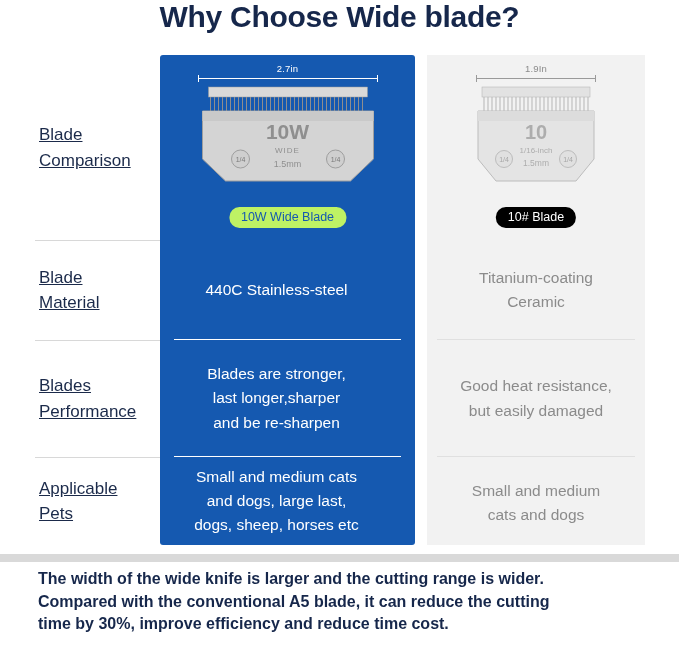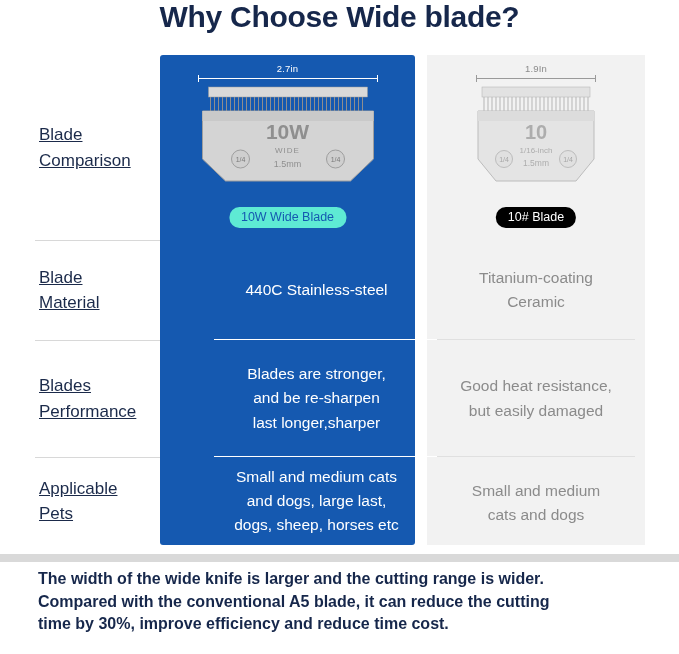--- a/index.html
+++ b/index.html
@@ -87,21 +87,20 @@
     display: flex;
     flex-direction: column;
     align-items: center;
     justify-content: center;
   }
   .cell-blue {
     left: 125px; width: 233px;
     color: #ffffff;
     font-size: 15.5px;
     line-height: 1.55;
-    margin-left: 40px;
   }
   .cell-grey {
     left: 392px; width: 218px;
     color: #8b8b8b;
     font-size: 15.5px;
     line-height: 1.55;
   }
   .cell-blue .sep-line {
     position: absolute;
     bottom: 0;
@@ -178,21 +177,21 @@
     top: 26px;
     left: 50%;
     transform: translateX(-50%);
   }
 
   .badge {
     position: absolute;
     bottom: 12px;
     left: 50%;
     transform: translateX(-50%);
-    background: #5eead4;
+    background: #bef264;
     color: #1559b0;
     font-size: 12.5px;
     padding: 3px 12px 4px 12px;
     border-radius: 10px;
     white-space: nowrap;
   }
   .badge.grey {
     background: #000000;
     color: #ffffff;
   }
@@ -398,22 +397,22 @@
       <div>
         <span>Blades</span>
         <span>Performance</span>
       </div>
     </div>
   </div>
   <div class="row-sep" style="top:402px;"></div>
 
   <div class="cell-blue" style="top:285px; height:117px;">
     <div>Blades are stronger,</div>
+    <div>last longer,sharper</div>
     <div>and be re-sharpen</div>
-    <div>last longer,sharper</div>
     <div class="sep-line"></div>
   </div>
   <div class="cell-grey" style="top:285px; height:117px;">
     <div>Good heat resistance,</div>
     <div>but easily damaged</div>
     <div class="sep-line"></div>
   </div>
 
   <div class="row" style="top:402px; height:88px;">
     <div class="label-cell">

